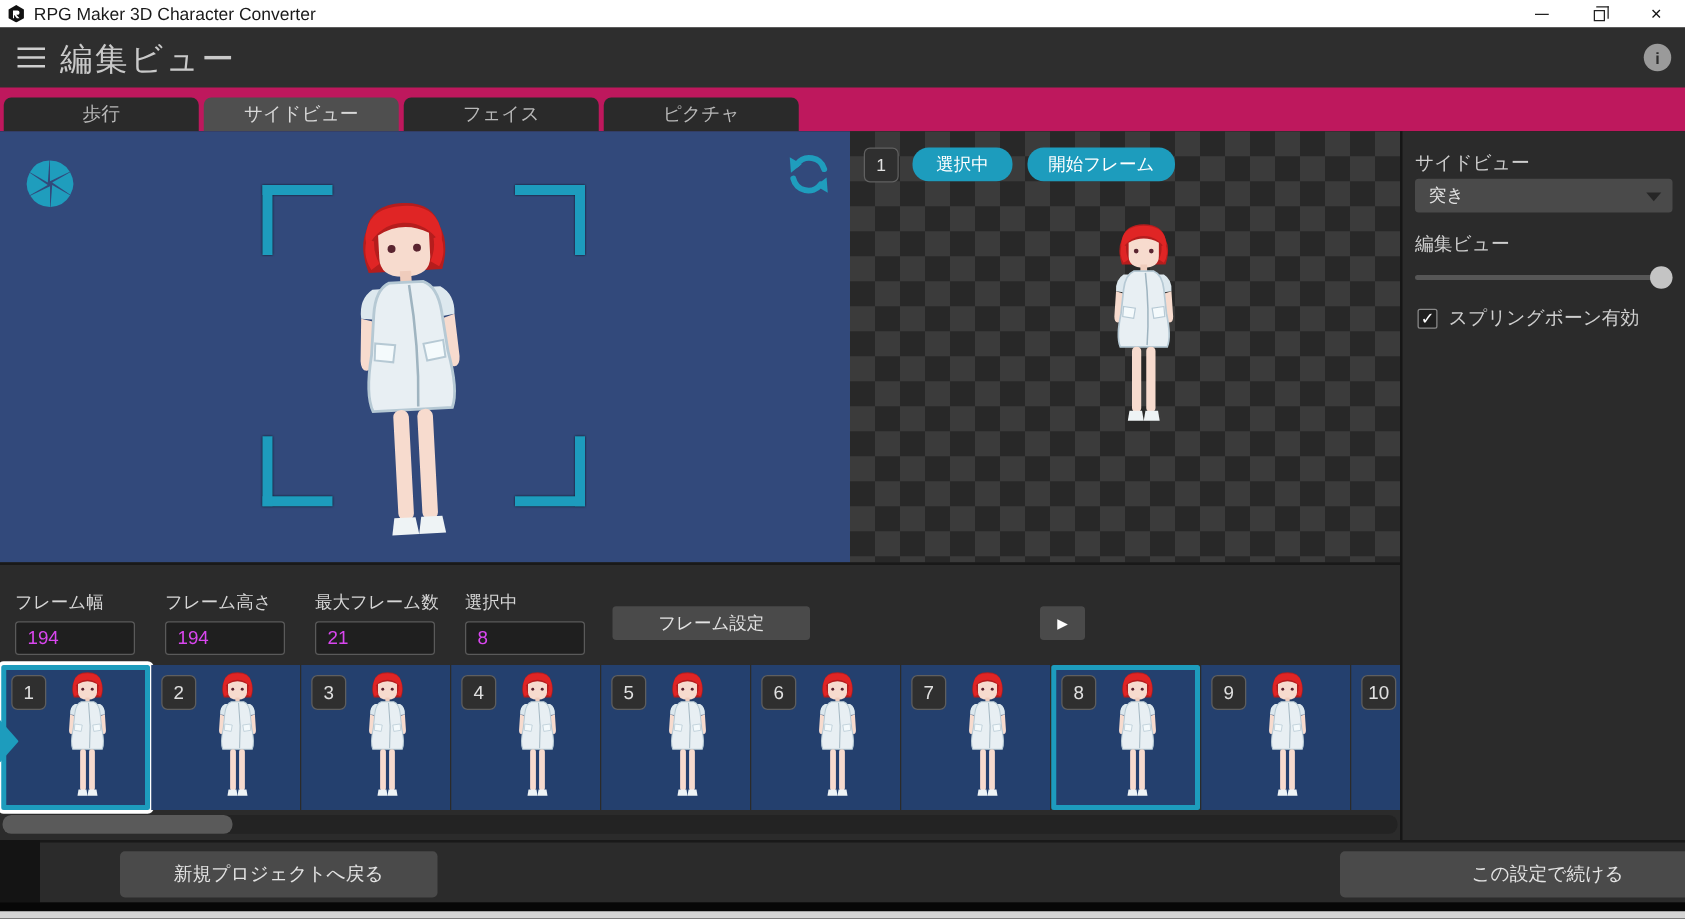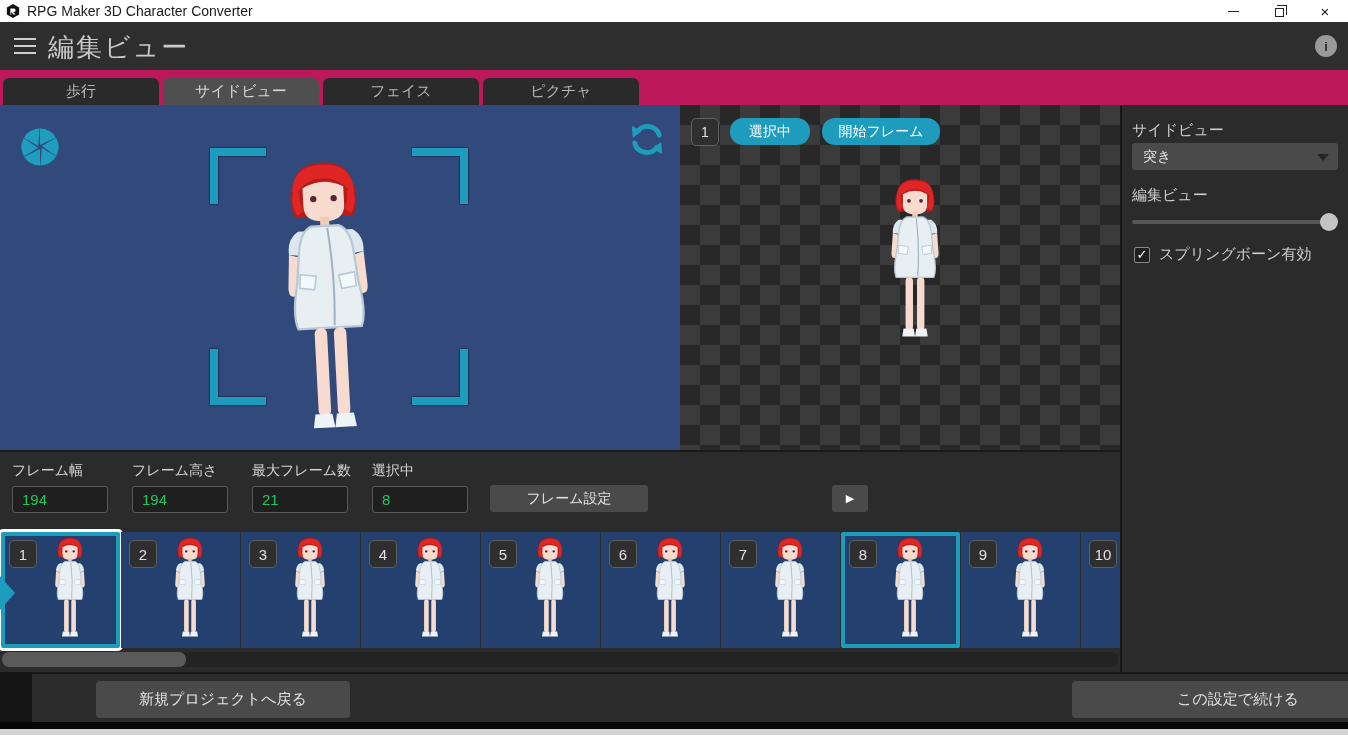--- a/index.html
+++ b/index.html
@@ -61,23 +61,23 @@
   .dropdown .caret { position:absolute; right:9px; top:11px; width:0; height:0; border-left:6px solid transparent; border-right:6px solid transparent; border-top:7px solid #262626; }
   .slider { position:absolute; left:10px; top:108px; width:206px; height:18px; cursor:pointer; }
   .slider .track { position:absolute; left:0; top:7px; width:206px; height:4px; background:#565656; border-radius:2px; }
   .slider .thumb { position:absolute; left:188px; top:0; width:18px; height:18px; border-radius:50%; background:#c4c4c4; }
   .checkrow { position:absolute; left:12px; top:140px; display:flex; align-items:center; cursor:pointer; }
   .checkbox { width:16px; height:16px; background:#1f1f1f; border:1px solid #8a8a8a; border-radius:2px; color:#ffffff; font-size:13px; line-height:14px; text-align:center; }
   .checkrow .lbl { margin-left:9px; font-size:15px; color:#cfcfcf; }
 
   
   .framepanel { position:absolute; left:0; top:450px; width:1120px; height:222px; background:#2b2b2b; border-top:2px solid #191919; overflow:hidden; }
-  .field { position:absolute; top:10px; width:96px; }
+  .field { position:absolute; top:21px; width:96px; }
   .field .flabel { font-size:14px; color:#d5d5d5; white-space:nowrap; }
-  .field input { margin-top:6px; width:96px; height:27px; background:#1f1f1f; border:1px solid #5a5a5a; border-radius:3px; color:#22c55e; font-size:15px; font-family:inherit; padding-left:9px; }
+  .field input { margin-top:6px; width:96px; height:27px; background:#1f1f1f; border:1px solid #5a5a5a; border-radius:3px; color:#d946ef; font-size:15px; font-family:inherit; padding-left:9px; }
   .field.f0{ left:12px; } .field.f1{ left:132px; } .field.f2{ left:252px; } .field.f3{ left:372px; }
   .gray-btn { position:absolute; top:33px; height:27px; background:#4a4a4a; border:none; border-radius:3px; color:#e3e3e3; font-size:14px; font-family:inherit; cursor:pointer; }
   .btn-set { left:490px; width:158px;text-align:center; }
   .btn-reset { left:660px; width:158px; }
   .btn-play { left:832px; width:36px; font-size:11px; color:#fff; }
 
   .filmstrip { position:absolute; left:0; top:80px; width:1120px; height:116px; }
   .fcell { position:absolute; top:0; width:119px; height:116px; background:#24406e; cursor:pointer; }
   .fcell .fbadge { position:absolute; left:8px; top:8px; width:28px; height:28px; background:#2f2f2f; border:1px solid #5f5f5f; border-radius:5px; color:#e0e0e0; font-size:15px; display:flex; align-items:center; justify-content:center; }
   .fcell .fsprite { position:absolute; left:42px; top:5px; }

